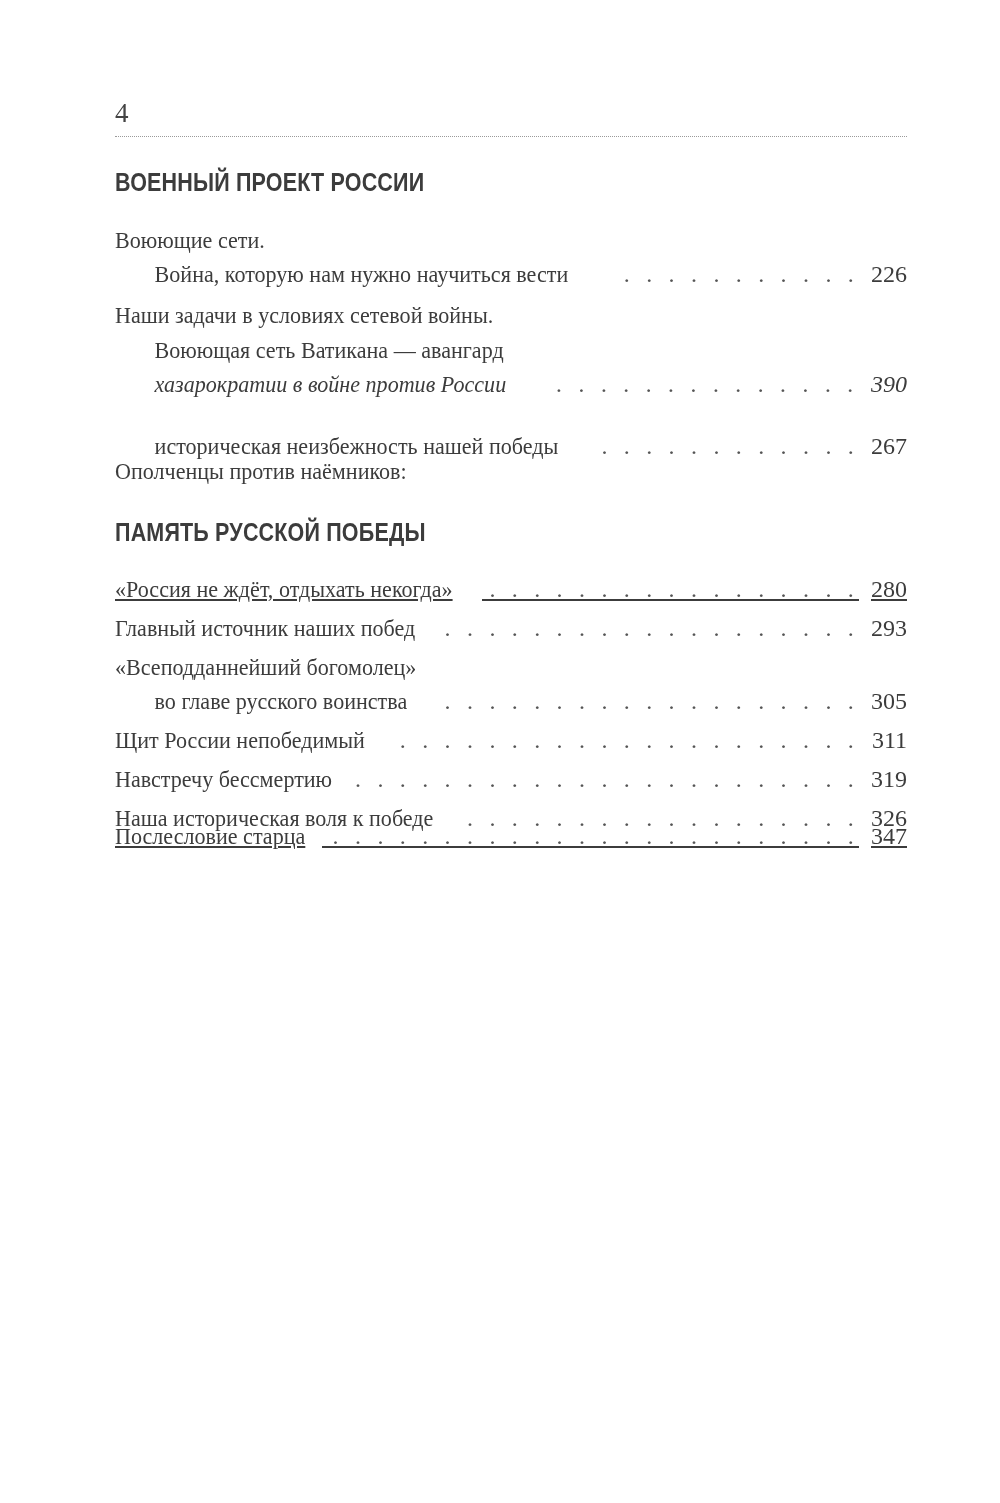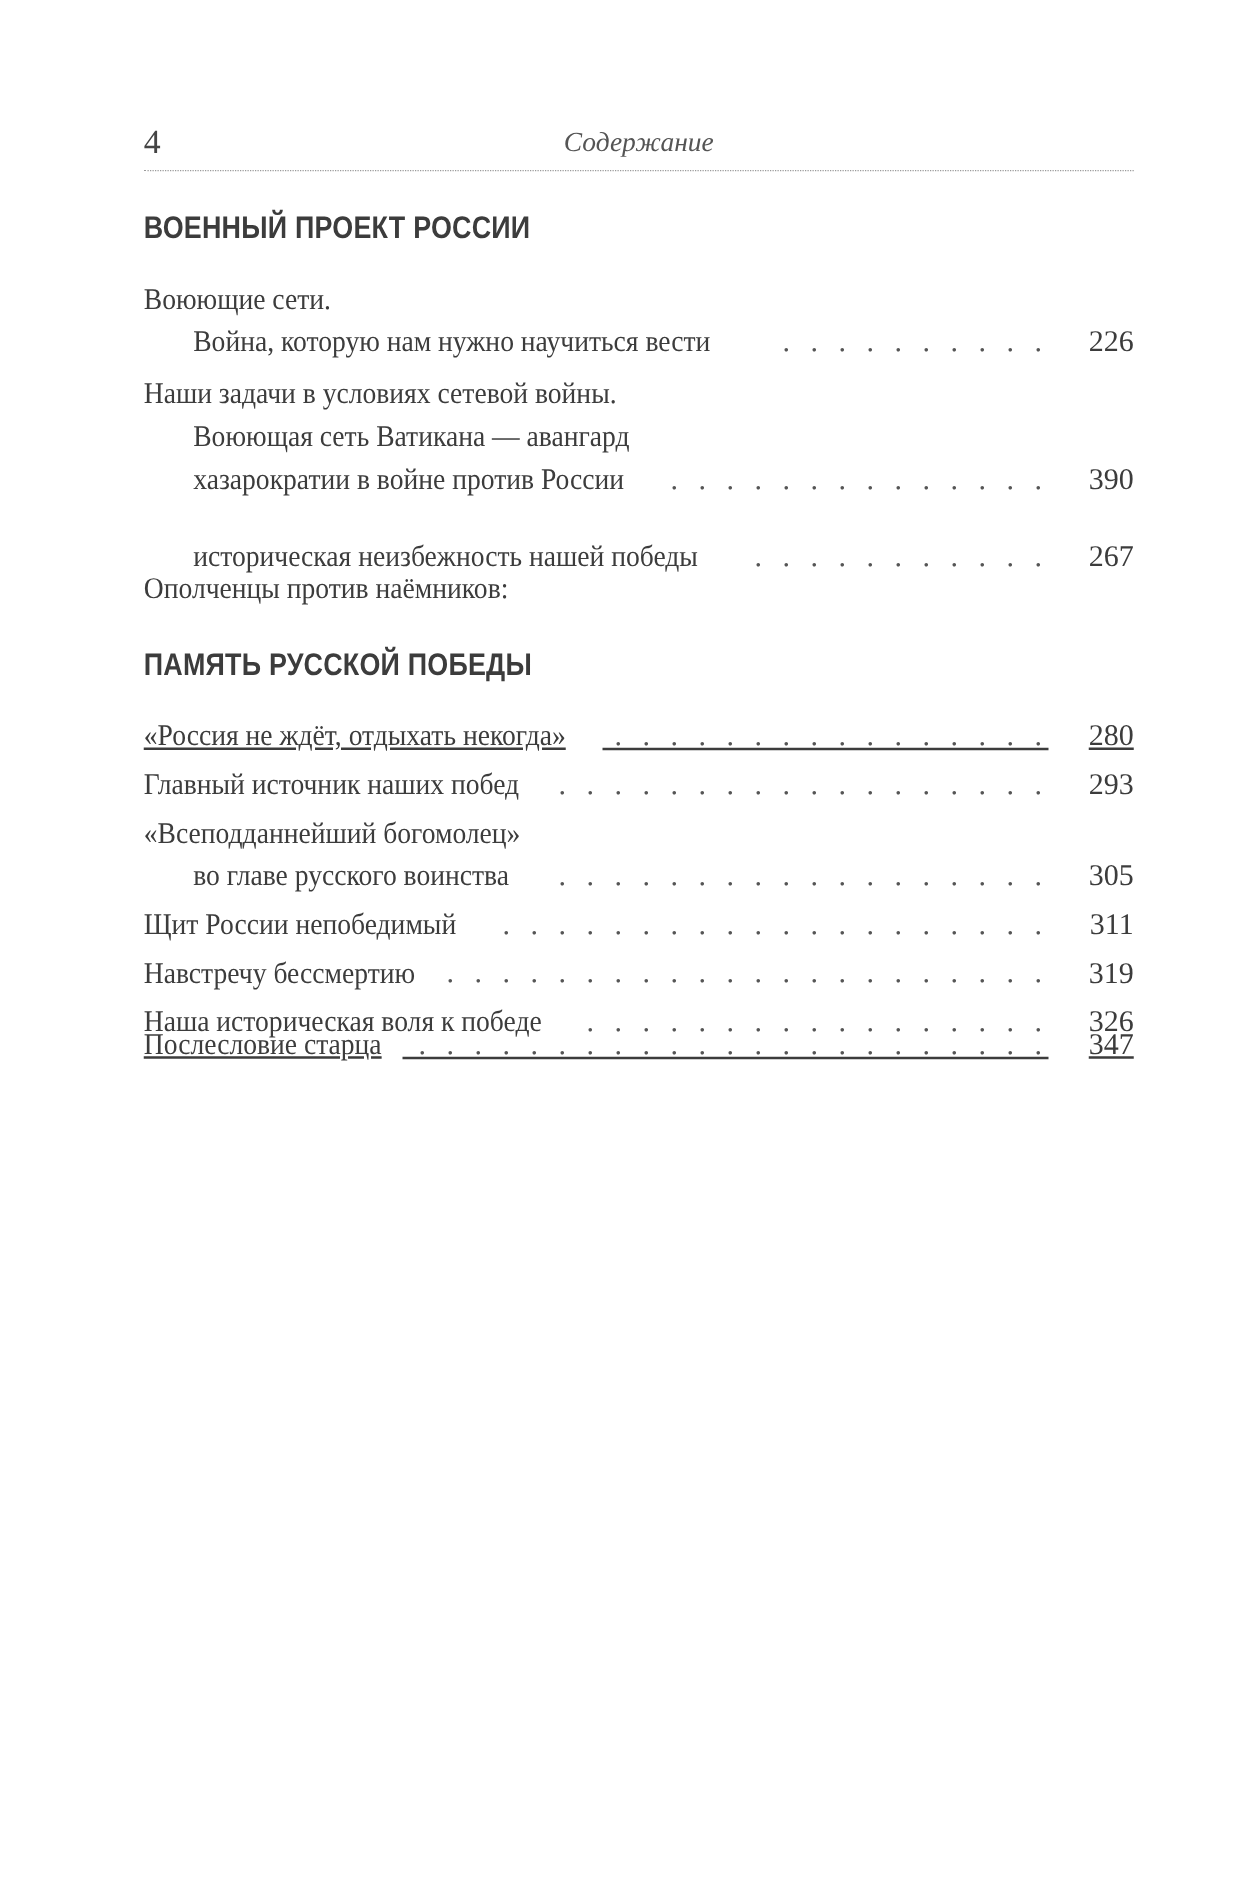--- a/index.html
+++ b/index.html
@@ -98,31 +98,29 @@
       letter-spacing: 5.2px;
       color: #555;
       text-align: right;
       direction: rtl;
       padding-right: 4px;
     }
     .page-ref {
       flex: 0 0 auto;
       text-align: right;
       min-width: 44px;
-      margin-left: 20px;
     }
   </style>
 </head>
 <body>
 
 <div class="page">
 
   <div class="running-head">
     <span class="page-number">4</span>
-    <span class="running-title">Содержание</span>
   </div>
   <div class="head-rule"></div>
 
   <div class="section-title" style="top:168px;">ВОЕННЫЙ ПРОЕКТ РОССИИ</div>
 
   <div class="toc-line" style="top:222px;">
     <span class="toc-text">Воюющие сети.</span>
   </div>
   <div class="toc-line indent" style="top:256px;">
     <div class="toc-row">
@@ -131,21 +129,21 @@
       <span class="page-ref">226</span>
     </div>
   </div>
 
   <div class="toc-line" style="top:297px;">
     <span class="toc-text">Наши задачи в условиях сетевой войны.</span>
   </div>
   <div class="toc-line indent" style="top:332px;">
     <span class="toc-text">Воюющая сеть Ватикана — авангард</span>
   </div>
-  <div class="toc-line indent" style="top:366px;">
+  <div class="toc-line indent" style="top:366px;font-style:italic;">
     <div class="toc-row">
       <span class="toc-text">хазарократии в войне против России</span>
       <span class="leader">. . . . . . . . . . . . . . . . . . . . . . . . . . . . . . . . . . . . . . . . . . . . . . . . . . . . . . . . . . . . . . . . . . . . .</span>
       <span class="page-ref">390</span>
     </div>
   </div>
 
   <div class="toc-line" style="top:405px;margin-top:48px;">
     <span class="toc-text">Ополченцы против наёмников:</span>
   </div>

